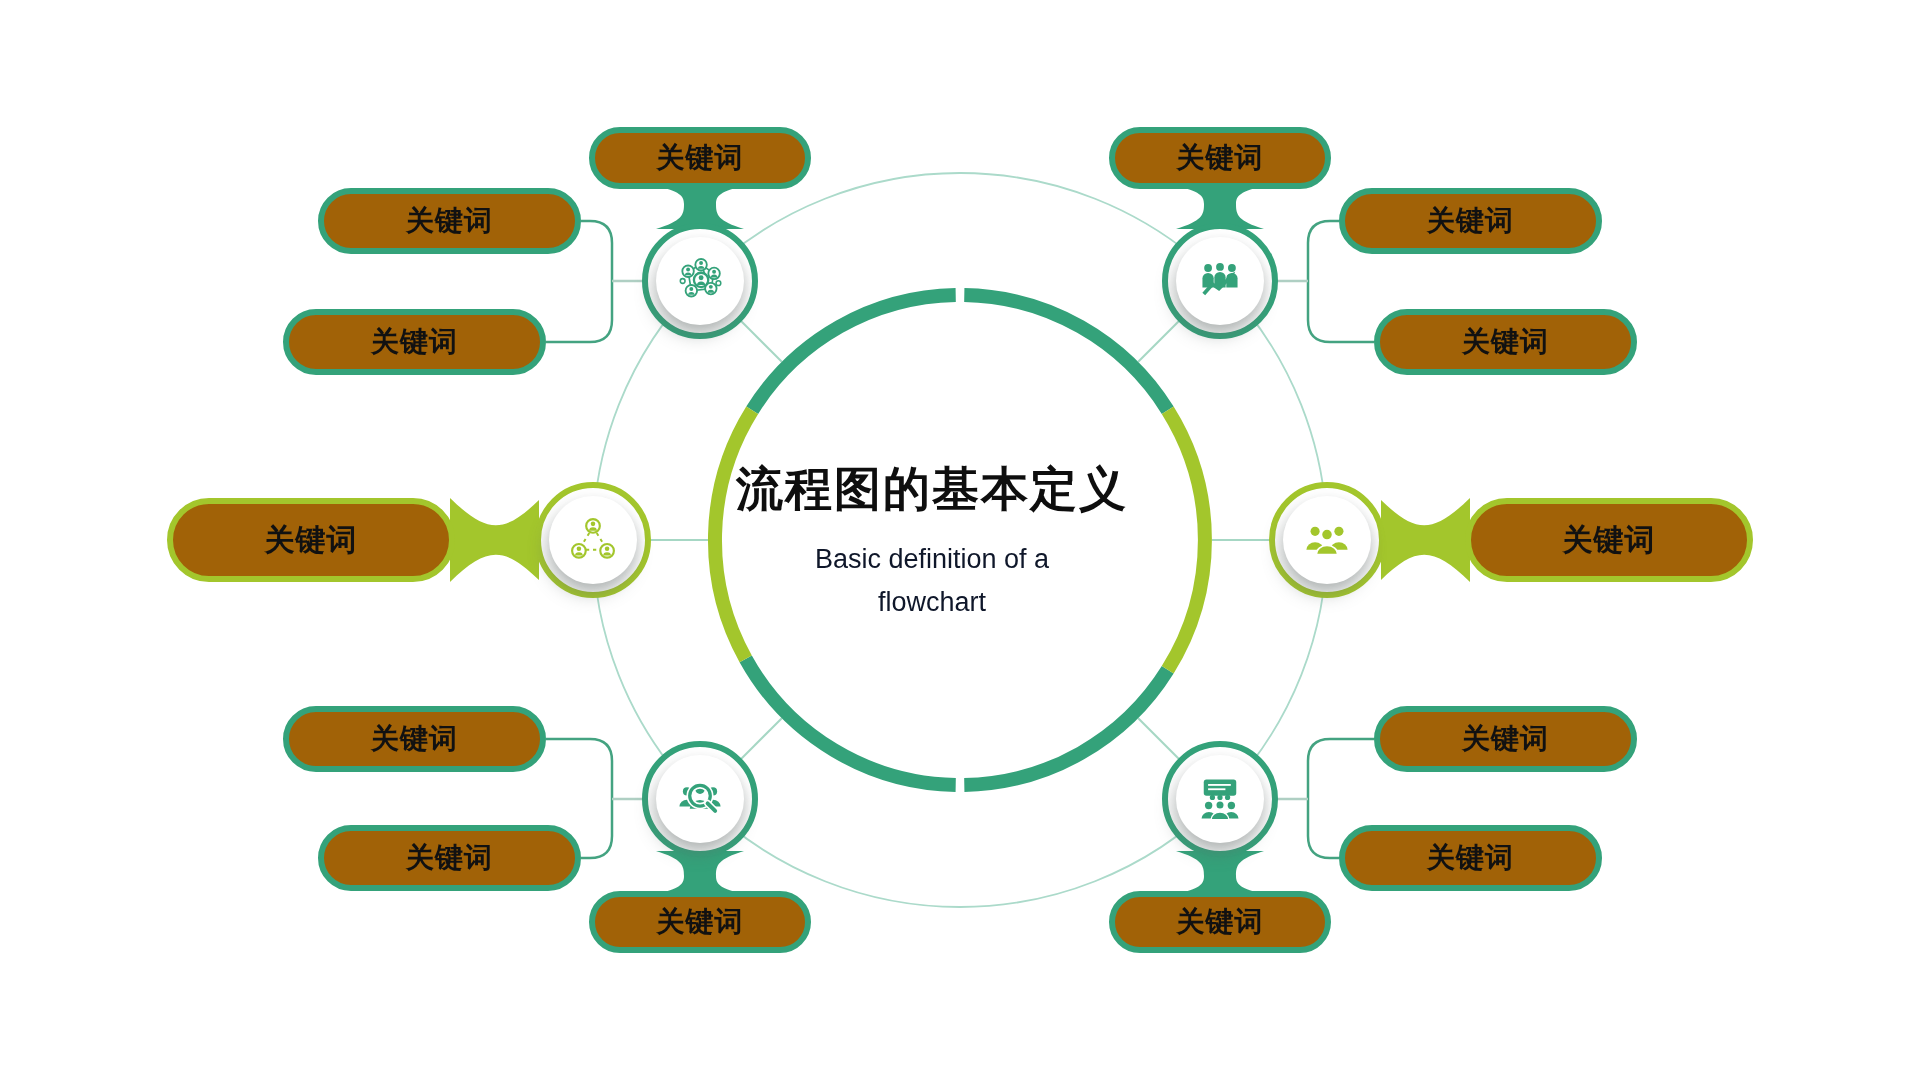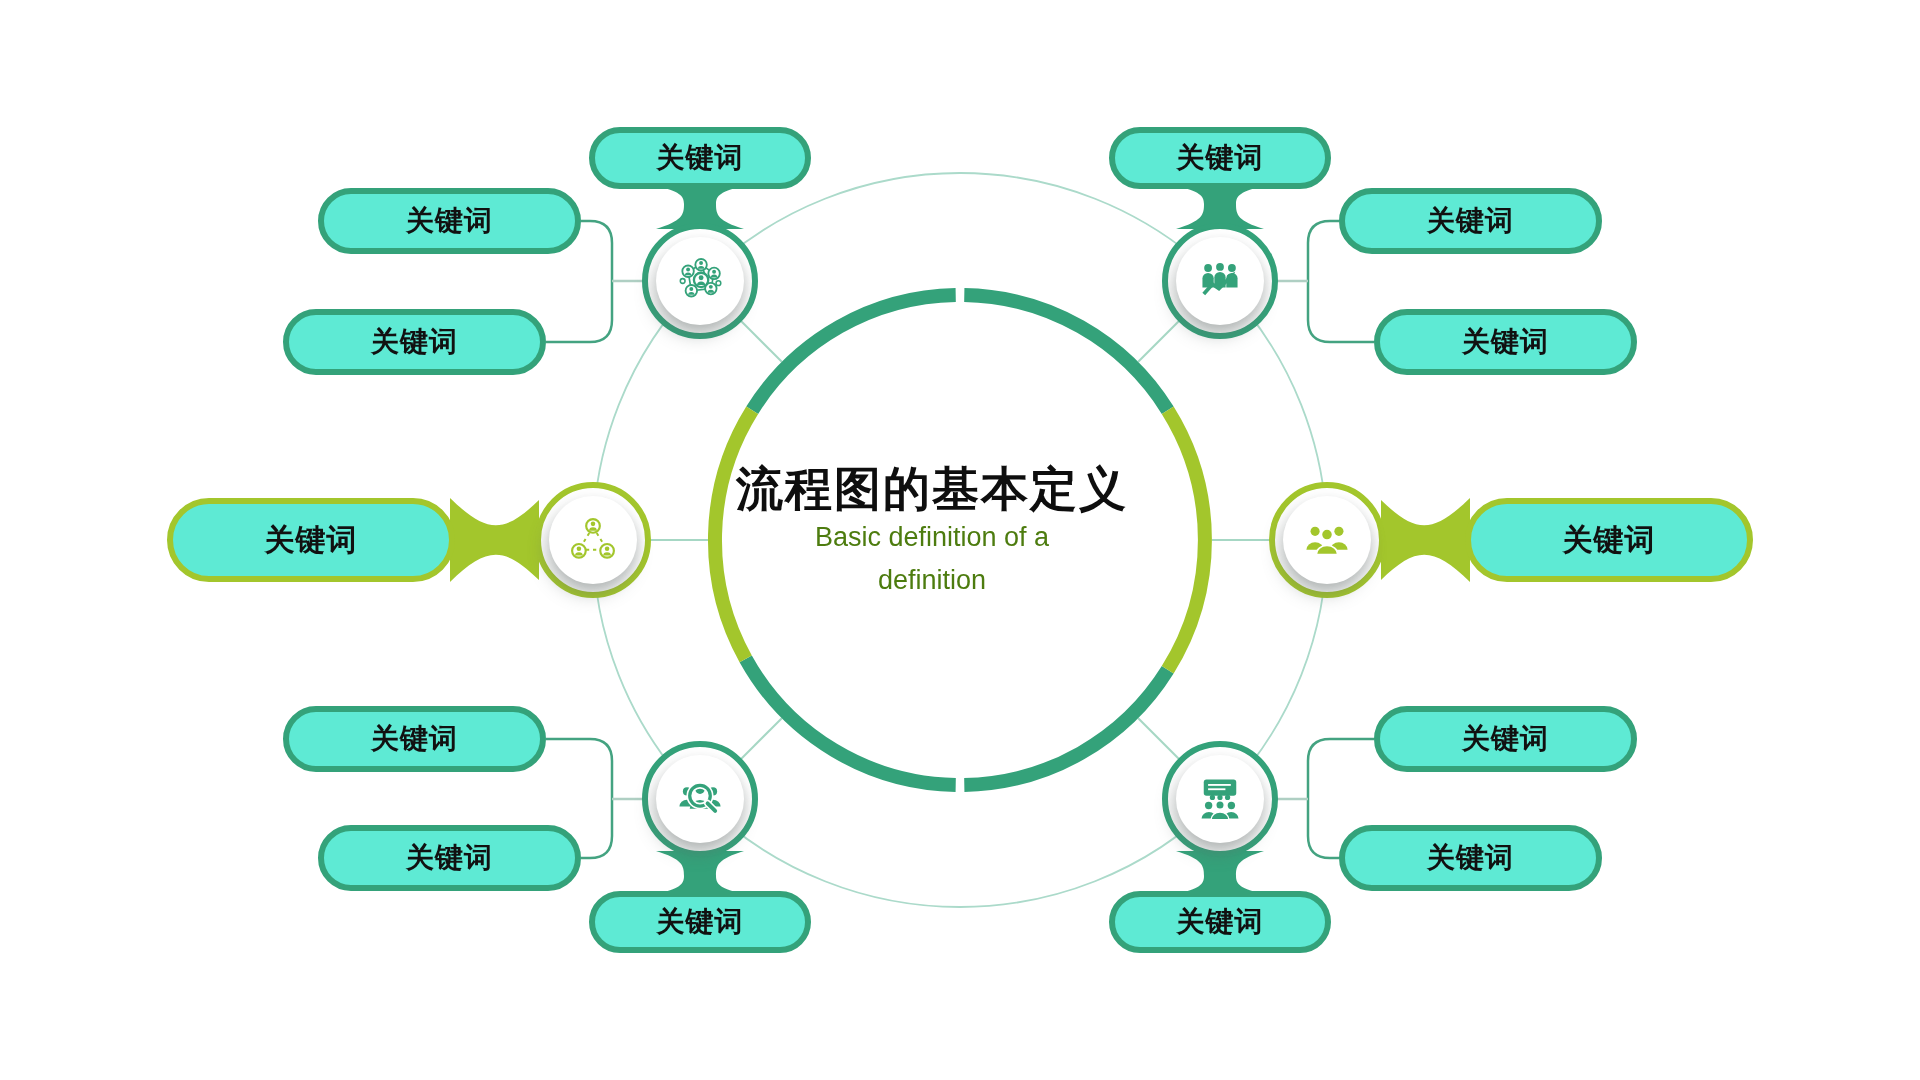--- a/index.html
+++ b/index.html
@@ -3,21 +3,21 @@
 <meta charset="utf-8">
 <style>
   html,body{margin:0;padding:0;background:#fff;}
   .stage{
     position:relative;width:1920px;height:1080px;background:#ffffff;overflow:hidden;
     font-family:"Liberation Sans","DejaVu Sans",sans-serif;
   }
   .underlay{position:absolute;left:0;top:0;width:1920px;height:1080px;}
   
   .pill{
-    position:absolute;box-sizing:border-box;background:#5eead4;
+    position:absolute;box-sizing:border-box;background:#a16207;
     border:6px solid #34A27A;border-radius:999px;
     display:flex;align-items:center;justify-content:center;
     font-weight:bold;font-size:28px;color:#111;letter-spacing:1px;
     z-index:3;
   }
   .pill.lime{border-color:#A3C62C;font-size:30px;}
   
   .satellite{
     position:absolute;box-sizing:border-box;width:116px;height:116px;border-radius:50%;
     background:#fff;border:6px solid #34A27A;
@@ -27,21 +27,21 @@
   .disc{
     width:88px;height:88px;border-radius:50%;background:#fff;
     box-shadow:-3px 10px 18px rgba(90,100,96,.38), 3px 6px 10px rgba(120,130,125,.18);
     display:flex;align-items:center;justify-content:center;
   }
   
   .center-text{
     position:absolute;left:632px;top:462px;width:600px;text-align:center;z-index:2;
   }
   .center-title{font-size:47px;font-weight:bold;color:#0e0e0e;letter-spacing:2px;line-height:1.15;}
-  .center-sub{font-size:27px;color:#4d7c0f;line-height:1.6;}
+  .center-sub{margin-top:22px;font-size:27px;color:#0f172a;line-height:1.6;}
 </style>
 </head>
 <body>
 
 <div class="stage">
 
   <svg class="underlay" viewBox="0 0 1920 1080">
     <defs>
       <g id="pn-teal">
         <circle r="5.3" fill="#fff" stroke="#34A27A" stroke-width="1.7"></circle>
@@ -100,21 +100,21 @@
       <path d="M 964.3,785.0 A 245,245 0 0 0 1167.7,669.8" stroke="#34A27A"></path>
       <path d="M 752.2,410.2 A 245,245 0 0 0 745.7,658.8" stroke="#A3C62C"></path>
       <path d="M 1167.7,669.8 A 245,245 0 0 0 1167.7,410.2" stroke="#A3C62C"></path>
     </g>
   </svg>
 
   <div class="center-text">
     <div class="center-title">流程图的基本定义</div>
     <div class="center-sub">
       <div>Basic definition of a</div>
-      <div>definition</div>
+      <div>flowchart</div>
     </div>
   </div>
 
   <div class="satellite" style="left:642px;top:223px;">
     <div class="disc">
       <svg width="52" height="52" viewBox="0 0 48 48">
         <polyline points="13,15 25,9 37,17 34,31 16,33 13,15" fill="none" stroke="#34A27A" stroke-width="1.5"></polyline>
         <line x1="25" y1="9" x2="34" y2="31" stroke="#34A27A" stroke-width="1.5"></line>
         <circle cx="8" cy="24" r="2.2" fill="#fff" stroke="#34A27A" stroke-width="1.4"></circle>
         <circle cx="41" cy="26" r="2.2" fill="#fff" stroke="#34A27A" stroke-width="1.4"></circle>

